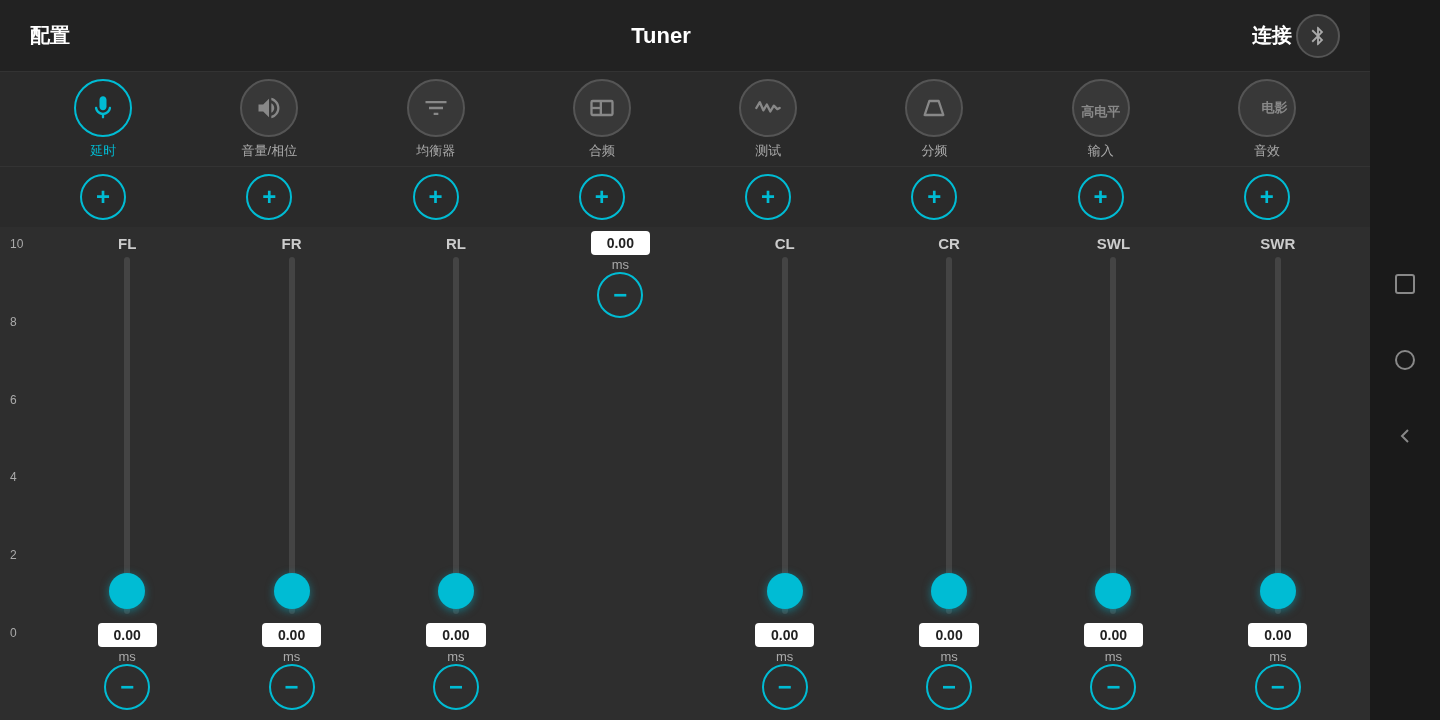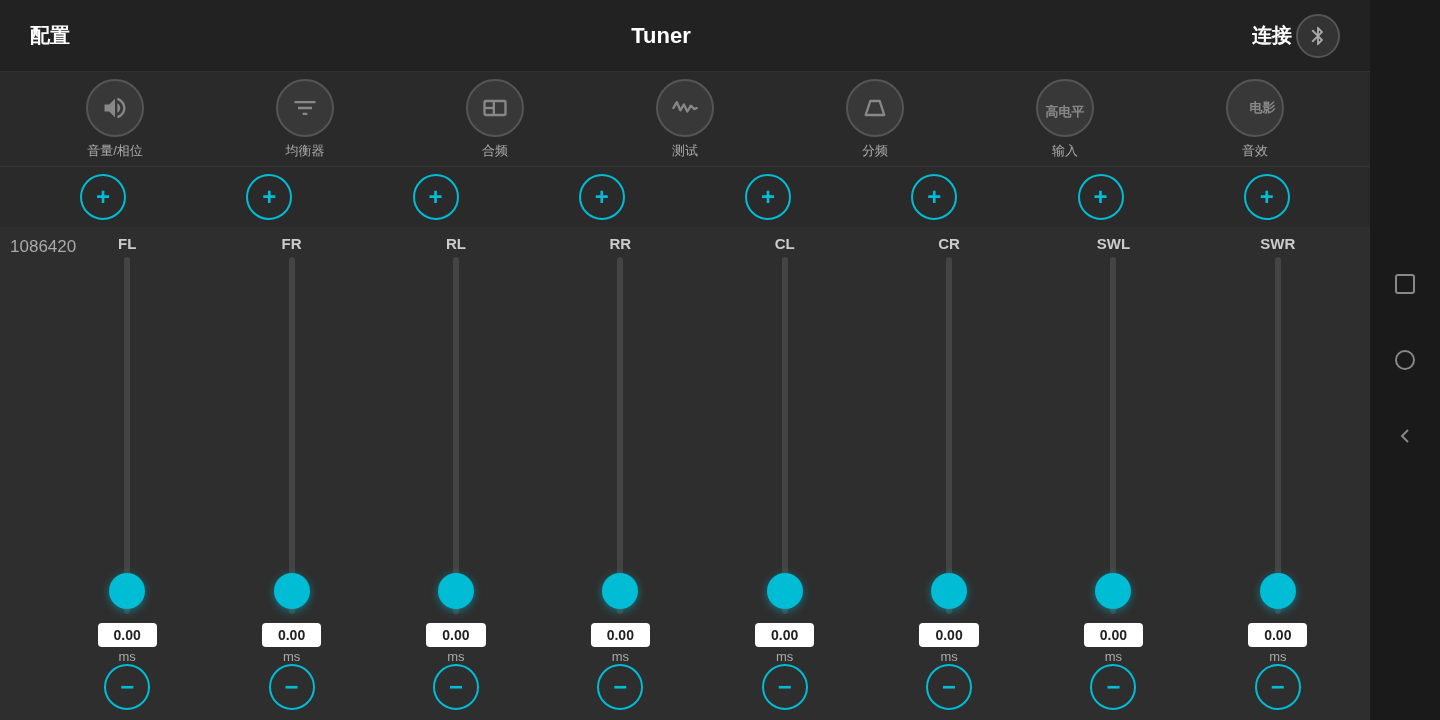--- a/index.html
+++ b/index.html
@@ -185,26 +185,26 @@
       flex: 1;
       display: flex;
       padding: 0 10px;
       position: relative;
     }
 
     
     #y-axis {
       width: 35px;
       display: flex;
-      flex-direction: row;
+      flex-direction: column;
       justify-content: space-between;
       padding: 10px 0 80px 0;
       color: #aaa;
-      font-size: 17px;
-      text-align: right;
+      font-size: 12px;
+      text-align: left;
       padding-right: 5px;
     }
 
     
     #slider-columns {
       flex: 1;
       display: flex;
       justify-content: space-around;
       align-items: stretch;
     }
@@ -310,20 +310,28 @@
 
         <svg width="22" height="22" viewBox="0 0 24 24" fill="#aaa">
           <path d="M17.71 7.71L12 2h-1v7.59L6.41 5 5 6.41 10.59 12 5 17.59 6.41 19 11 14.41V22h1l5.71-5.71-4.3-4.29 4.3-4.29zM13 5.83l1.88 1.88L13 9.59V5.83zm1.88 10.46L13 18.17v-3.76l1.88 1.88z"></path>
         </svg>
       </div>
     </div>
   </div>
 
   <div id="nav-tabs">
 
+    <div class="nav-tab active">
+      <div class="nav-tab-icon">
+        <svg class="icon-svg" viewBox="0 0 24 24" fill="#00bcd4">
+          <path d="M12 14c1.66 0 3-1.34 3-3V5c0-1.66-1.34-3-3-3S9 3.34 9 5v6c0 1.66 1.34 3 3 3zm5.91-3c-.49 0-.9.36-.98.85C16.52 14.2 14.47 16 12 16s-4.52-1.8-4.93-4.15c-.08-.49-.49-.85-.98-.85-.61 0-1.09.54-1 1.14.49 3 2.89 5.35 5.91 5.78V20c0 .55.45 1 1 1s1-.45 1-1v-2.08c3.02-.43 5.42-2.78 5.91-5.78.1-.6-.39-1.14-1-1.14z"></path>
+        </svg>
+      </div>
+      <span class="nav-tab-label">延时</span>
+    </div>
 
     <div class="nav-tab">
       <div class="nav-tab-icon">
         <svg class="icon-svg" viewBox="0 0 24 24" fill="#888">
           <path d="M3 9v6h4l5 5V4L7 9H3zm13.5 3c0-1.77-1.02-3.29-2.5-4.03v8.05c1.48-.73 2.5-2.25 2.5-4.02zM14 3.23v2.06c2.89.86 5 3.54 5 6.71s-2.11 5.85-5 6.71v2.06c4.01-.91 7-4.49 7-8.77s-2.99-7.86-7-8.77z"></path>
         </svg>
       </div>
       <span class="nav-tab-label">音量/相位</span>
     </div>
 
@@ -436,26 +444,20 @@
             <div class="slider-track">
               <div class="slider-knob"></div>
             </div>
           </div>
           <div class="slider-value-box">0.00</div>
           <span class="slider-unit">ms</span>
           <div class="minus-btn">−</div>
         </div>
 
         <div class="slider-col">
-          <div class="slider-track-container">
-            <span class="slider-label">RR</span>
-            <div class="slider-track">
-              <div class="slider-knob"></div>
-            </div>
-          </div>
           <div class="slider-value-box">0.00</div>
           <span class="slider-unit">ms</span>
           <div class="minus-btn">−</div>
         </div>
 
         <div class="slider-col">
           <div class="slider-track-container">
             <span class="slider-label">CL</span>
             <div class="slider-track">
               <div class="slider-knob"></div>

